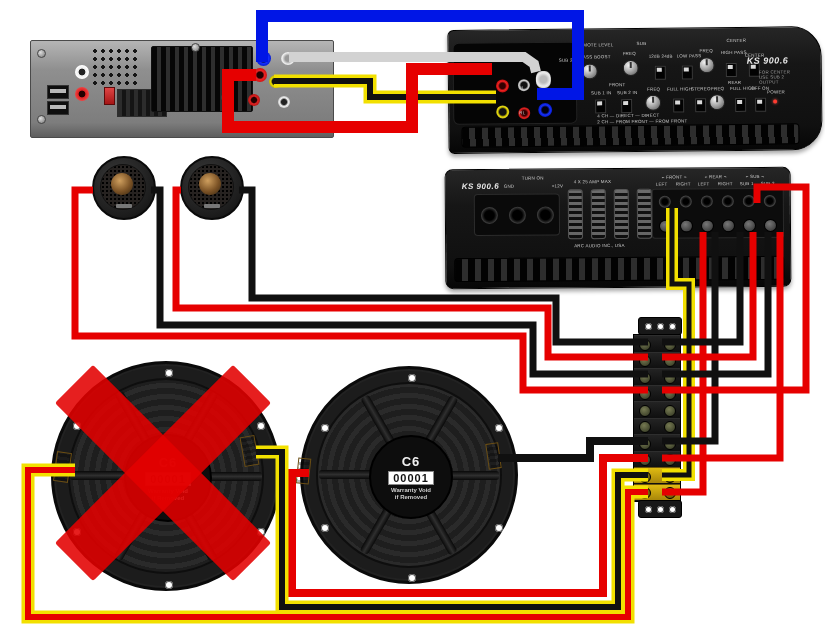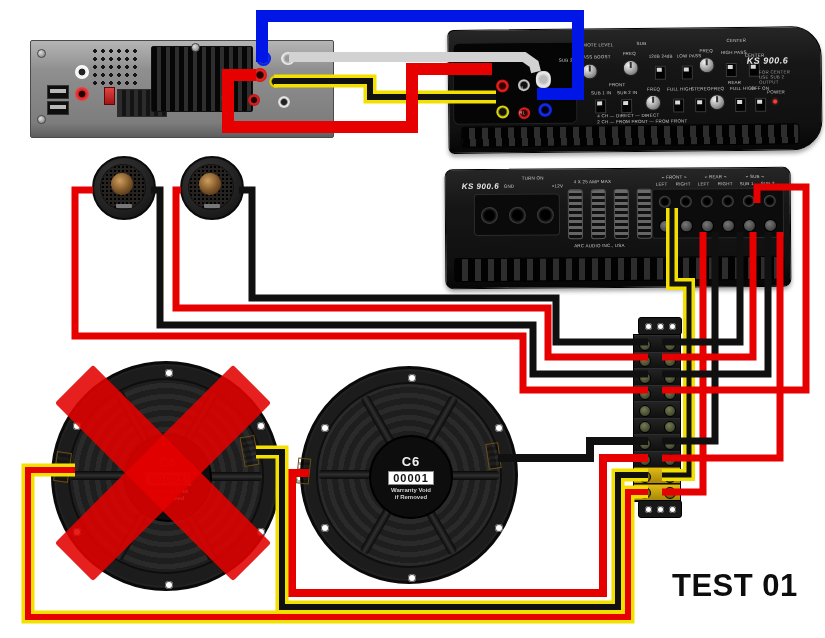--- a/index.html
+++ b/index.html
@@ -332,21 +332,20 @@
         <div class="strip-screw brass" style="left: 5px;"></div>
         <div class="strip-screw brass" style="left: 30px;"></div>
       </div>
     </div>
   <div class="abs strip-tab" style="left:638px;top:500px;">
     <div class="strip-hole"></div>
     <div class="strip-hole"></div>
     <div class="strip-hole"></div>
   </div>
 
-  <div class="abs test-label">TEST 01</div>
 
   <svg id="wires" width="825" height="638" viewBox="0 0 825 638">
       <polyline points="274,81 370,81 370,97 496,97" fill="none" stroke="#f2e000" stroke-width="13" stroke-linejoin="miter" stroke-linecap="butt"></polyline>
       <polyline points="274,81 370,81 370,97 496,97" fill="none" stroke="#101010" stroke-width="6" stroke-linejoin="miter" stroke-linecap="butt"></polyline>
       <polyline points="256,75 228,75 228,127 412,127 412,69 492,69" fill="none" stroke="#e60000" stroke-width="12" stroke-linejoin="miter" stroke-linecap="butt"></polyline>
       <polyline points="289,57 524,57 534,64 536,72" fill="none" stroke="#d2d2d2" stroke-width="10" stroke-linejoin="miter" stroke-linecap="butt"></polyline>
       <polyline points="262,62 262,16 578,16 578,94 537,94" fill="none" stroke="#0016e6" stroke-width="12" stroke-linejoin="miter" stroke-linecap="butt"></polyline>
       <polyline points="672,208 672,284 689,284 689,475 662,475" fill="none" stroke="#f2e000" stroke-width="12" stroke-linejoin="miter" stroke-linecap="butt"></polyline>
       <polyline points="672,208 672,284 689,284 689,475 662,475" fill="none" stroke="#101010" stroke-width="5" stroke-linejoin="miter" stroke-linecap="butt"></polyline>
       <polyline points="703,232 703,492 662,492" fill="none" stroke="#e60000" stroke-width="7" stroke-linejoin="miter" stroke-linecap="butt"></polyline>

